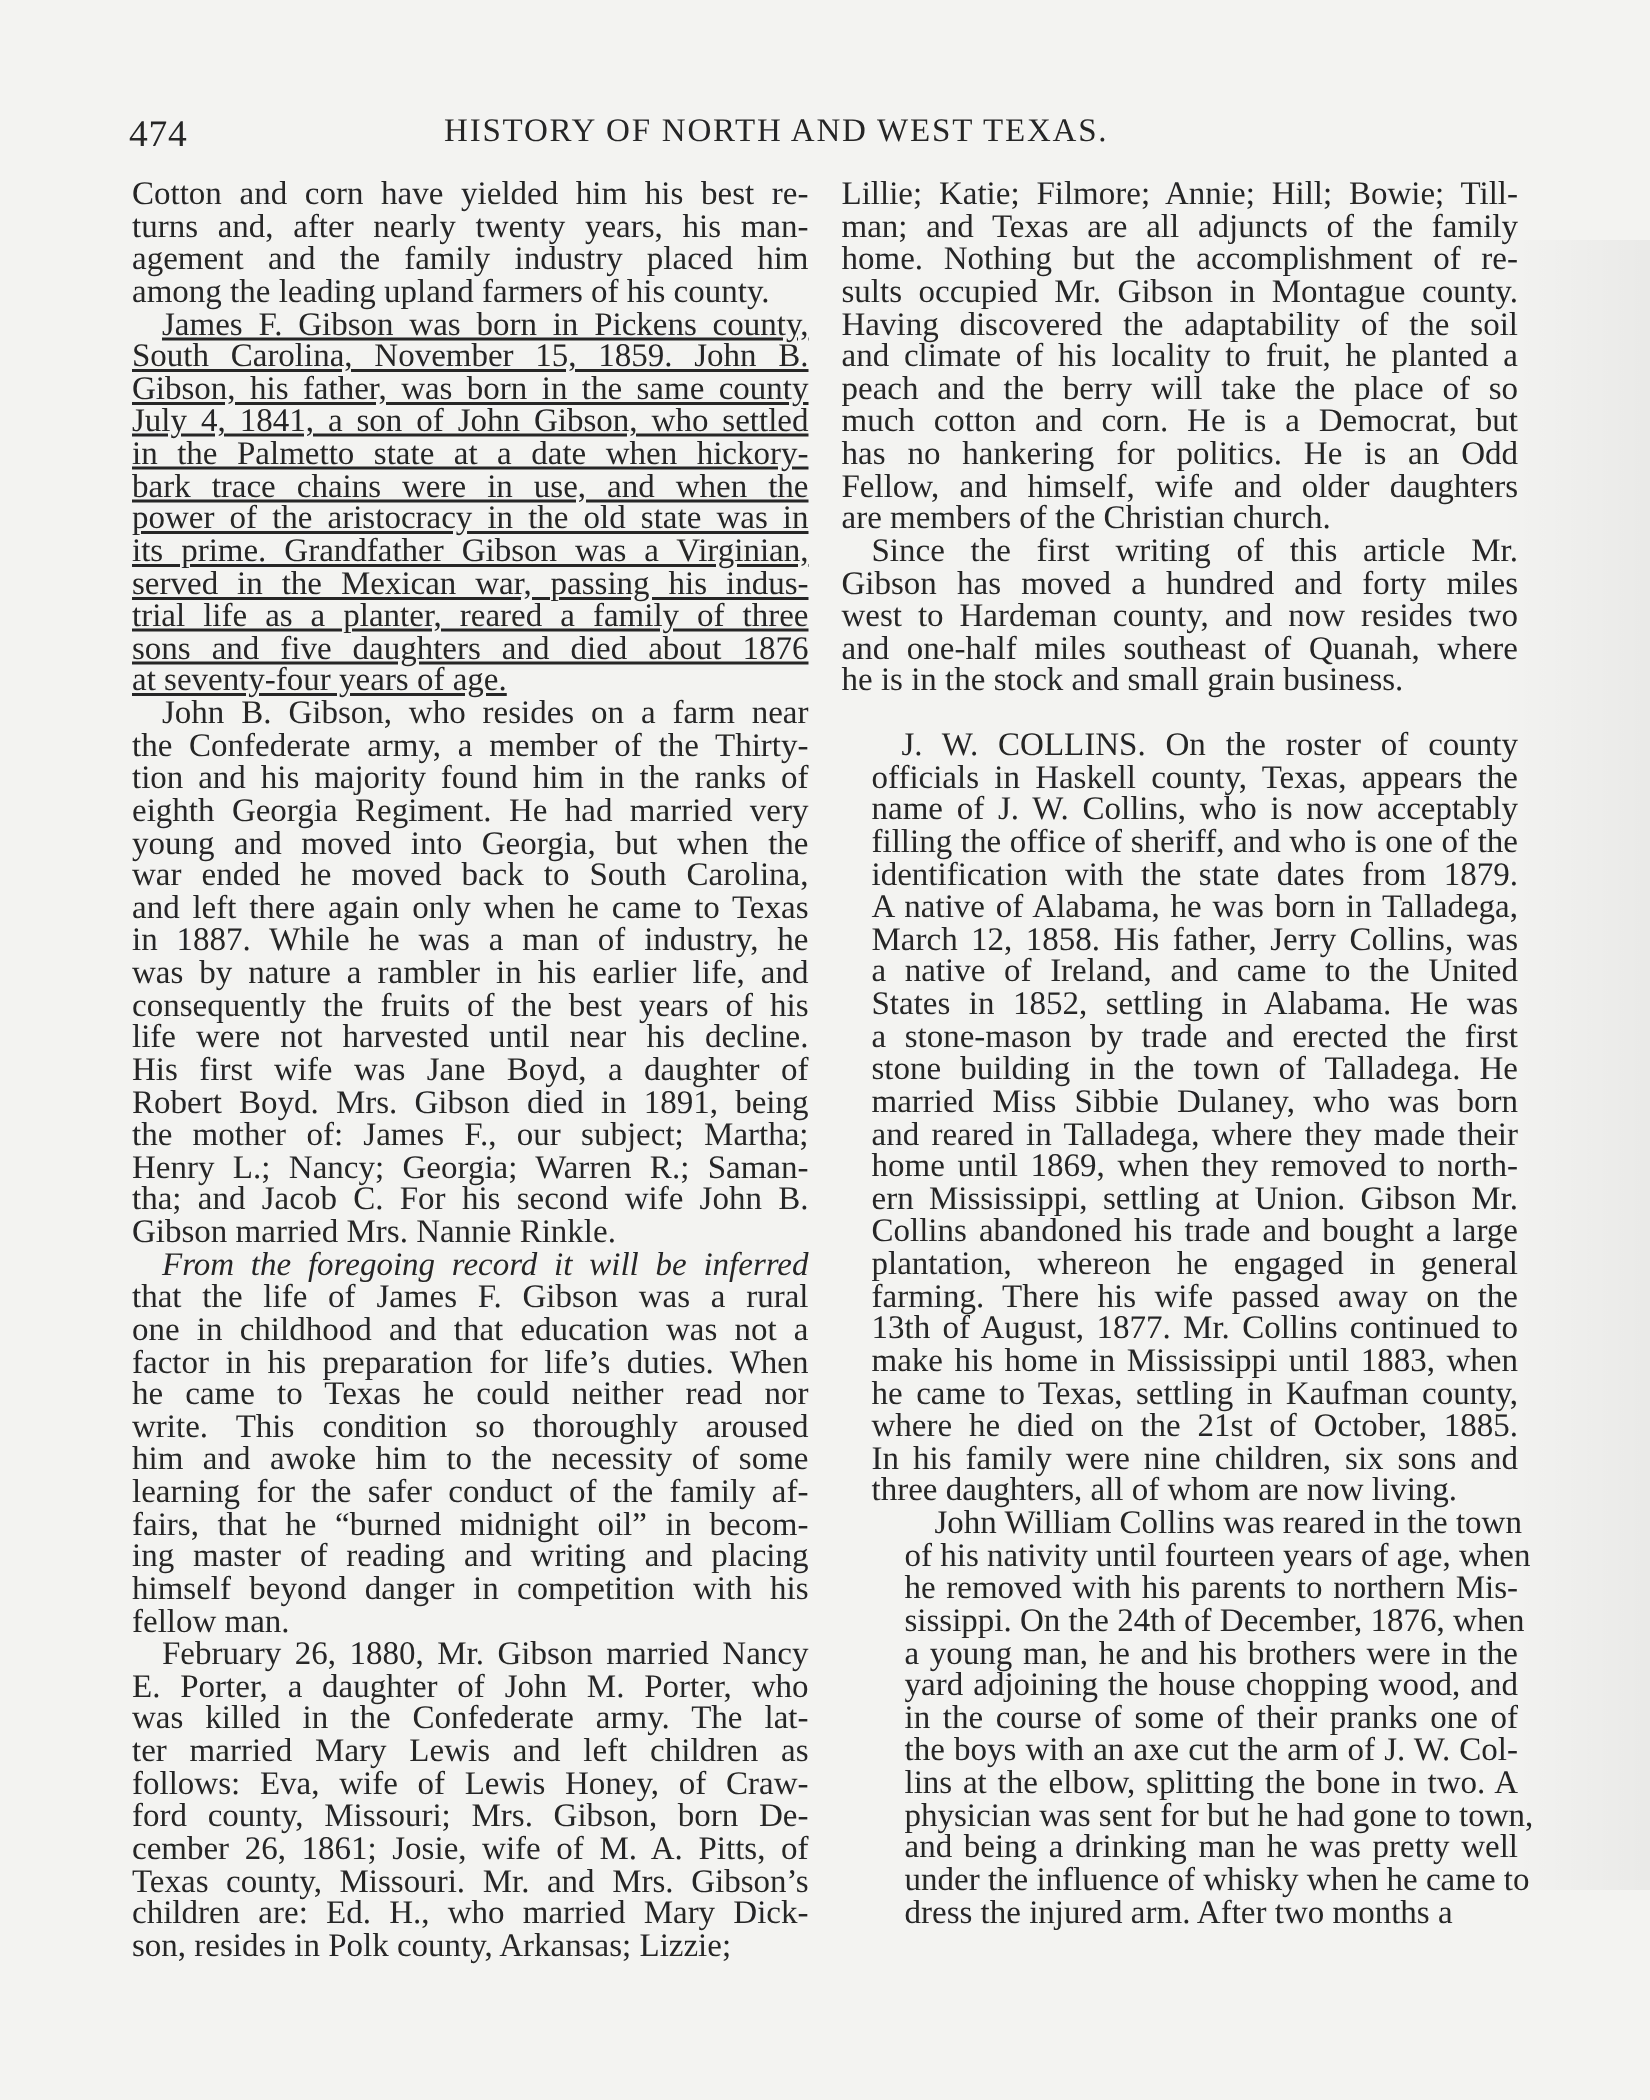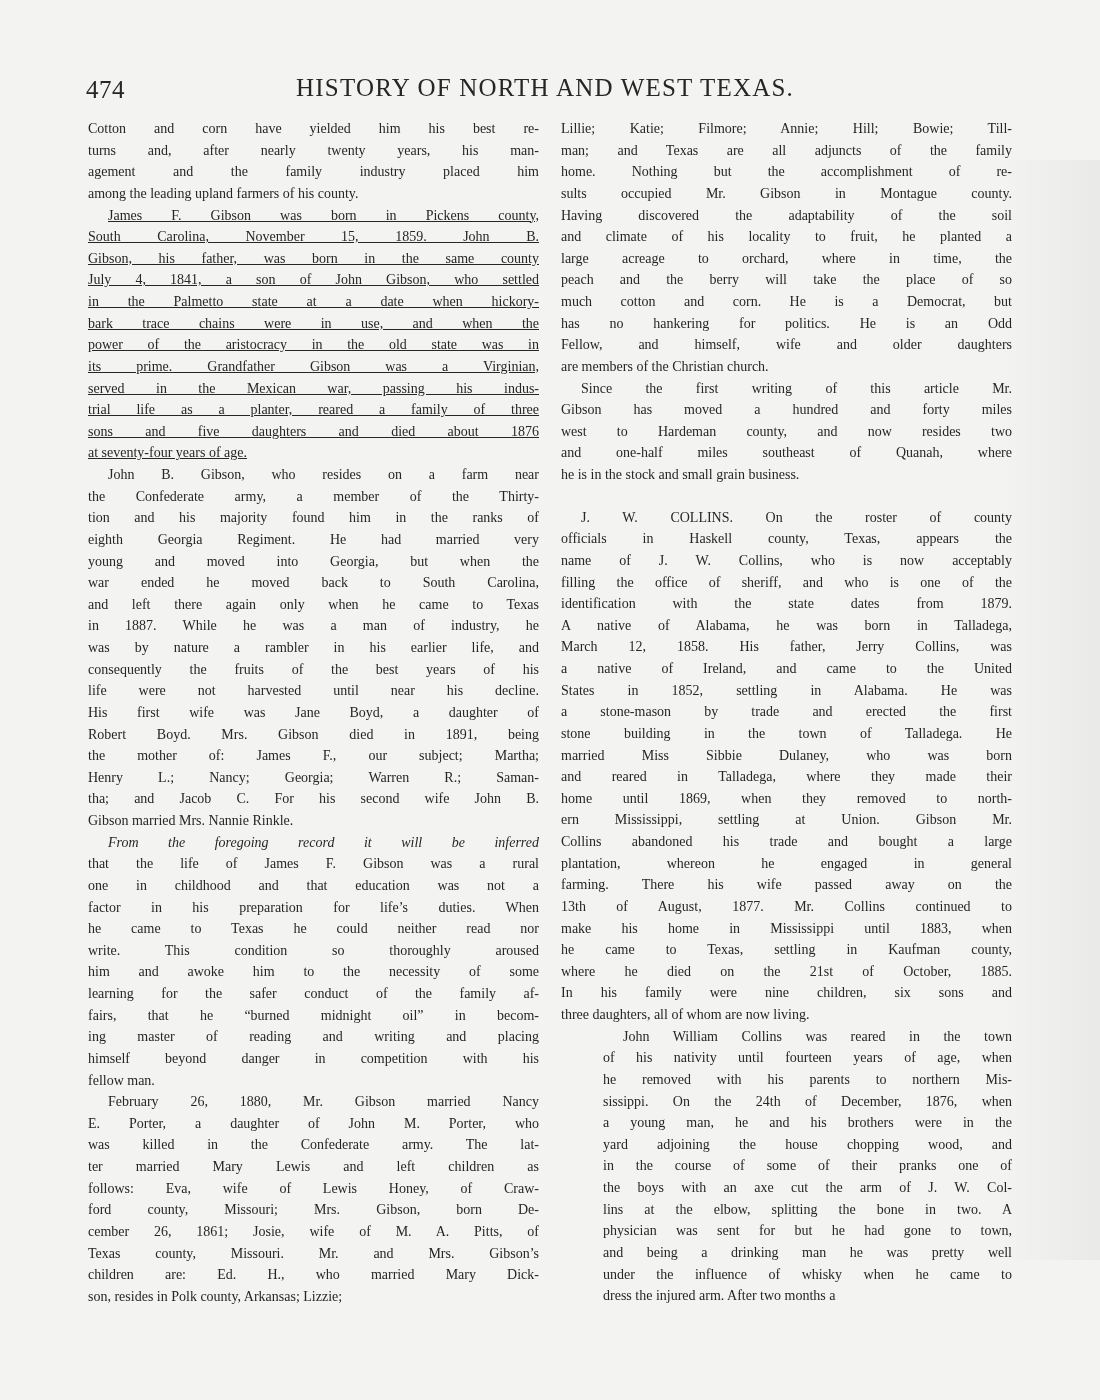--- a/index.html
+++ b/index.html
@@ -17,32 +17,32 @@
   }
   .page-header {
     position: absolute; top: 72px; left: 86px; width: 925px; height: 30px;
   }
   .page-number {
     position: absolute; left: 0; top: 4px;
     font-size: 25px; letter-spacing: 0.5px;
   }
   .running-title {
     position: absolute; left: 210px; top: 2px;
-    font-size: 25px; letter-spacing: 1.2px;
+    font-size: 22px; letter-spacing: 1.2px;
   }
   .col {
     position: absolute; top: 118px; width: 451px;
-    font-size: 14px; line-height: 21.62px;
+    font-size: 22px; line-height: 21.62px;
     text-align: justify;
   }
   .col-left { left: 88px; }
   .col-right { left: 561px; }
   .col p { margin: 0; text-indent: 0; }
   .col p.indent { text-indent: 20px; }
-  .col p.spaced { margin-top: 21px; }
+  .col p.spaced { margin-top: 21px; margin-left: 20px; }
   .line { display: block; text-align: justify; text-align-last: justify; white-space: nowrap; }
   .line.last { text-align-last: left; }
 </style>
 </head>
 <body>
 
 <div class="scan-shade"></div>
 
 <div class="page-header">
   <span class="page-number">474</span>
@@ -117,21 +117,20 @@
     </p>
   </div>
 <div class="col col-right" id="col-right">
     <p style="text-indent: 0px;">
       <span class="line">Lillie; Katie; Filmore; Annie; Hill; Bowie; Till-</span>
       <span class="line">man; and Texas are all adjuncts of the family</span>
       <span class="line">home.  Nothing but the accomplishment of re-</span>
       <span class="line">sults occupied Mr. Gibson in Montague county.</span>
       <span class="line">Having discovered the adaptability of the soil</span>
       <span class="line">and climate of his locality to fruit, he planted a</span>
-      <span class="line">large acreage to orchard, where in time, the</span>
       <span class="line">peach and the berry will take the place of so</span>
       <span class="line">much cotton and corn.  He is a Democrat, but</span>
       <span class="line">has no hankering for politics.  He is an Odd</span>
       <span class="line">Fellow, and himself, wife and older daughters</span>
       <span class="line last">are members of the Christian church.</span>
     </p>
     <p class="indent" style="text-indent: 0px;">
       <span class="line" style="padding-left: 20px;">Since the first writing of this article Mr.</span>
       <span class="line">Gibson has moved a hundred and forty miles</span>
       <span class="line">west to Hardeman county, and now resides two</span>

